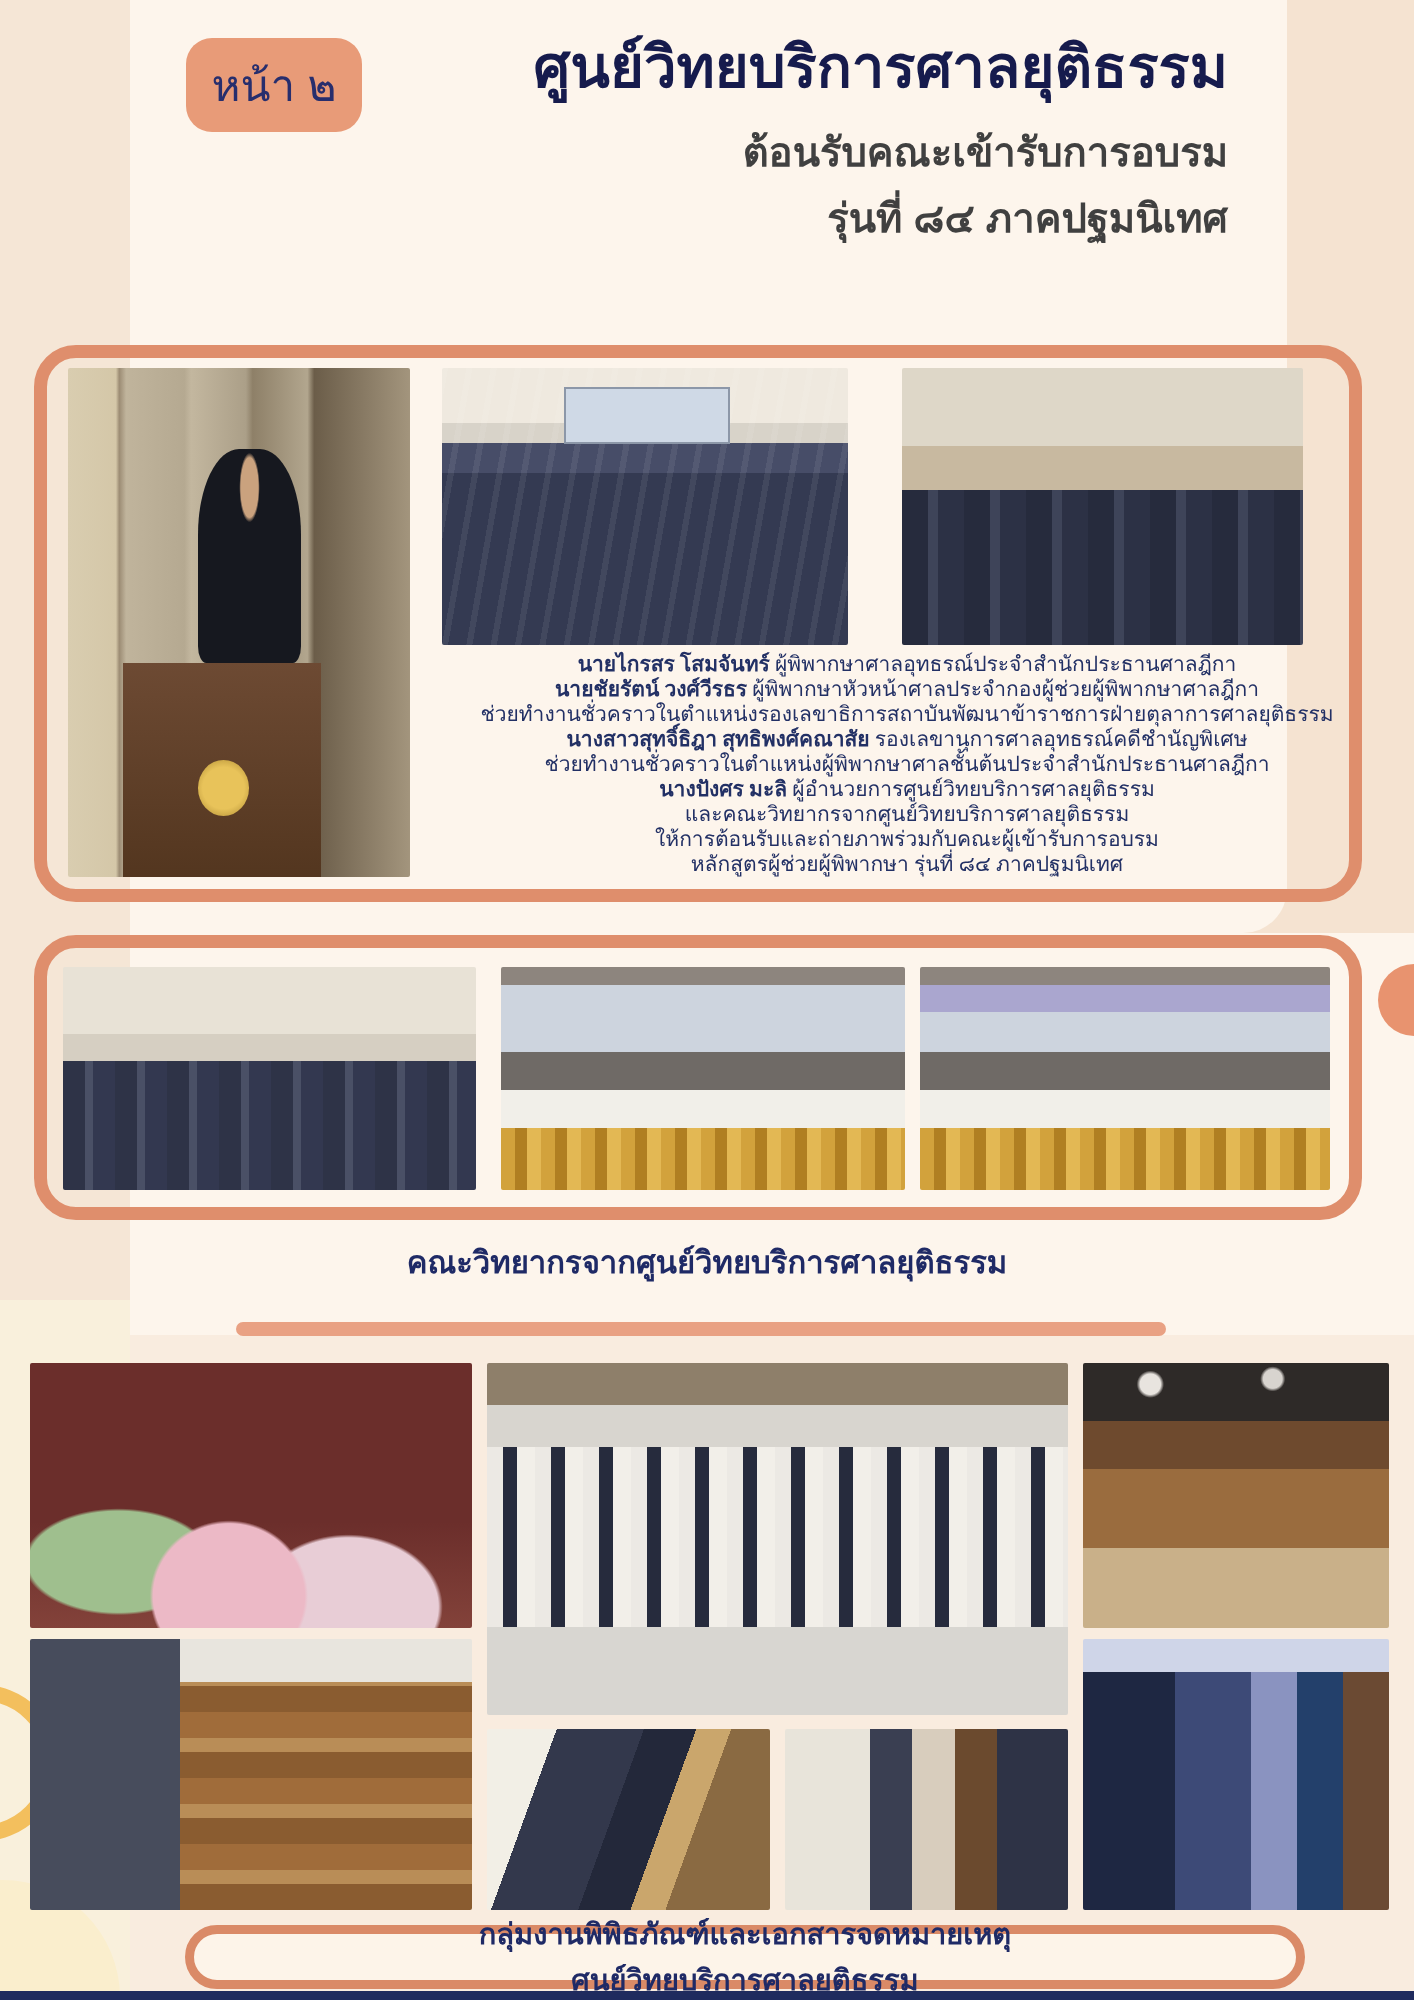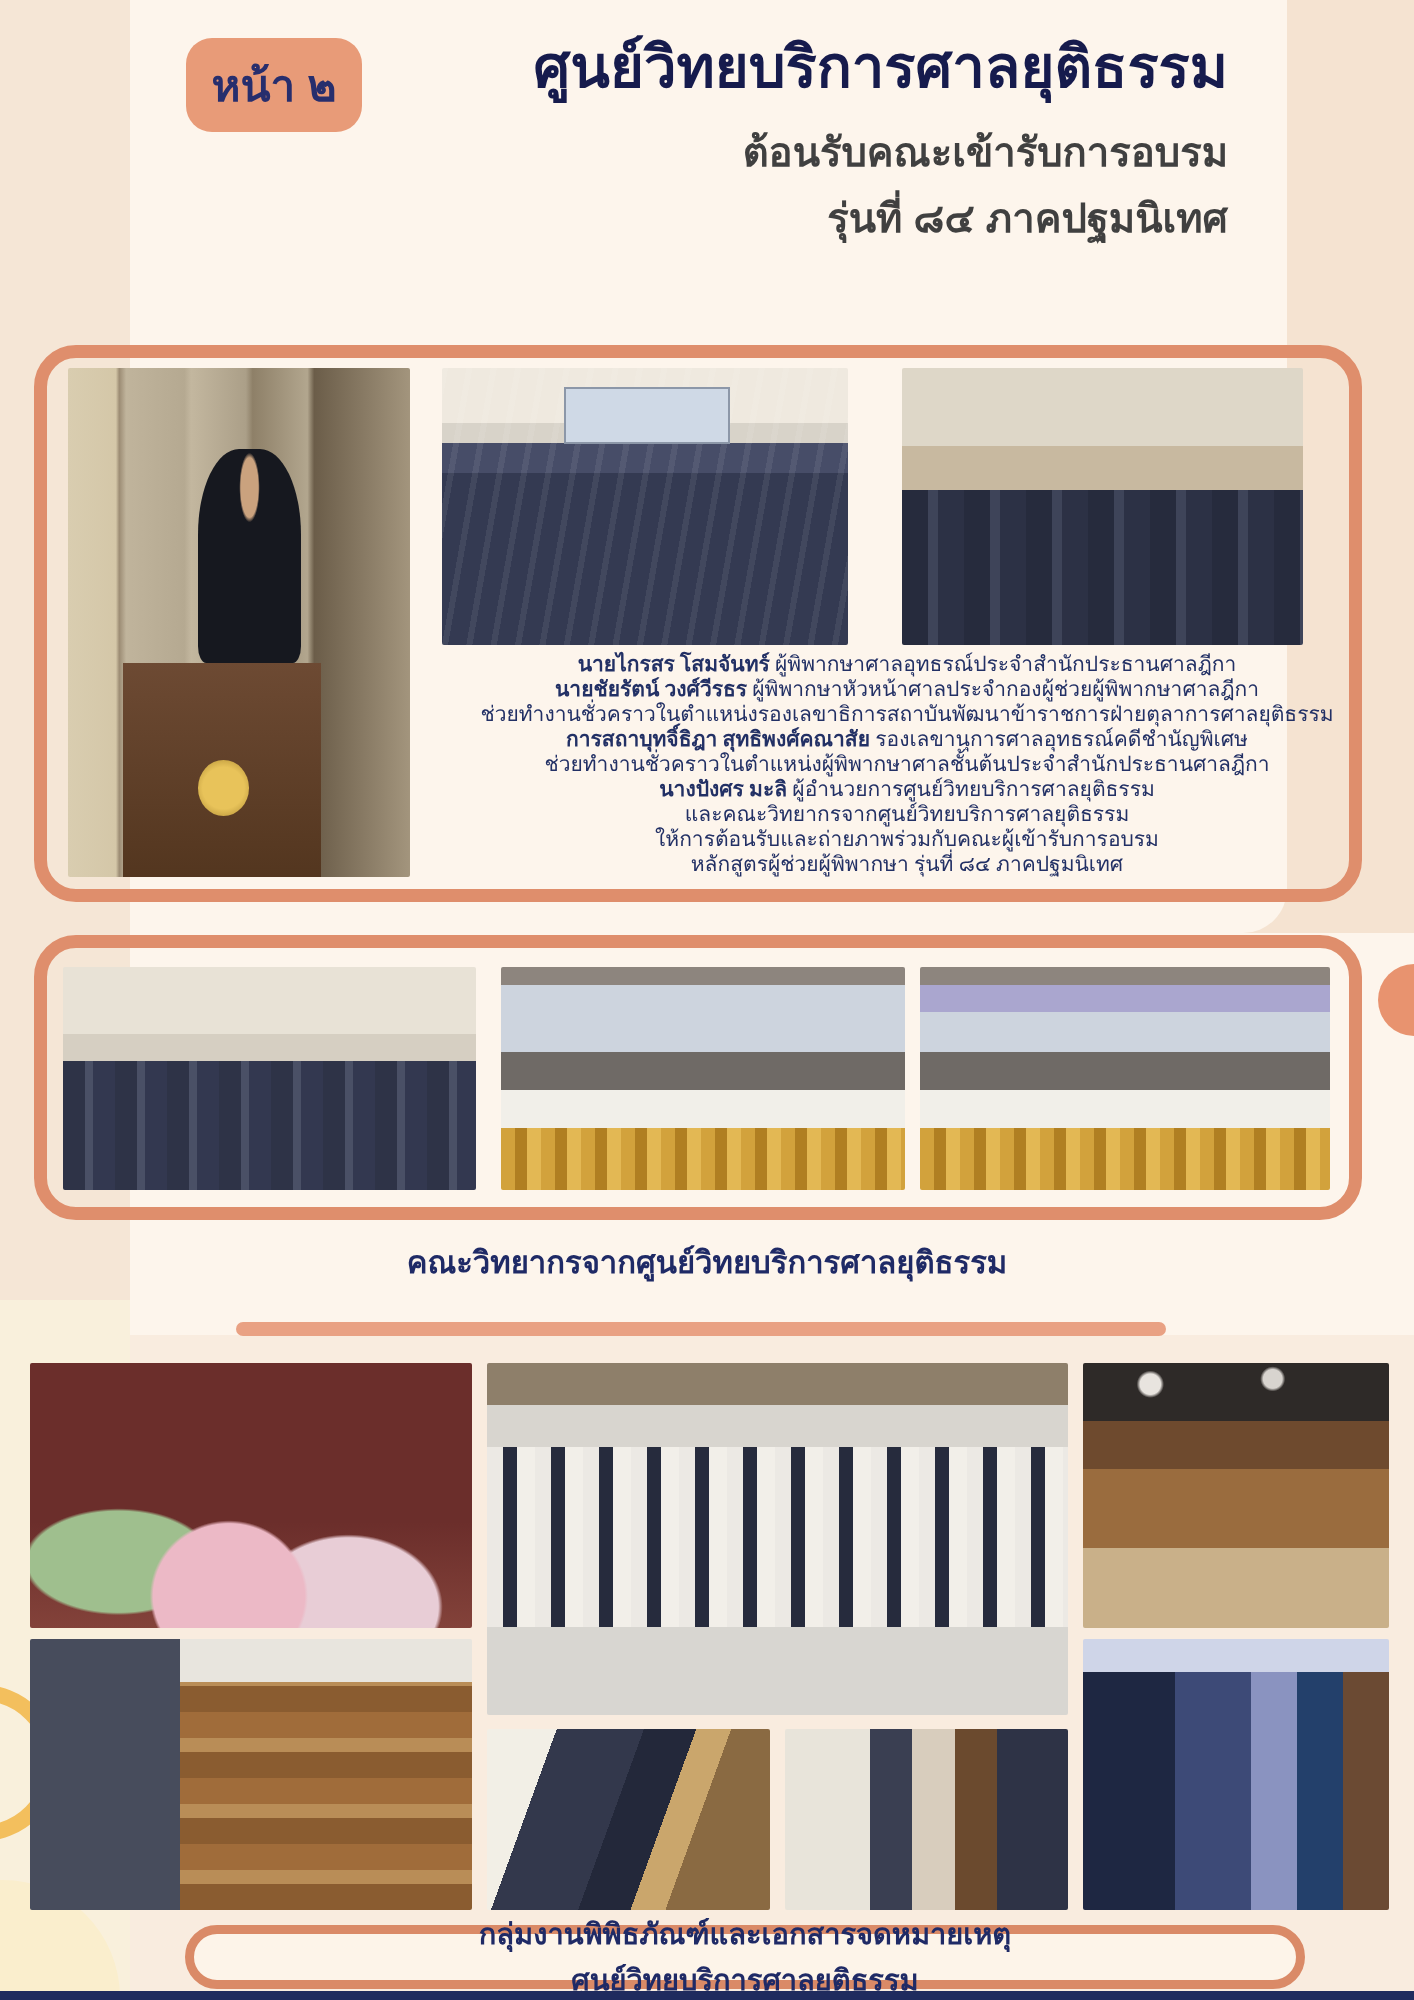--- a/index.html
+++ b/index.html
@@ -16,21 +16,21 @@
 
   
   .circle-salmon{position:absolute;left:1378px;top:964px;width:72px;height:72px;border-radius:50%;background:#e8936f;}
   .arc-gold{position:absolute;left:-96px;top:1685px;width:156px;height:156px;border-radius:50%;border:16px solid #f3bf5d;background:transparent;box-sizing:border-box;}
   .circle-paleyellow{position:absolute;left:-115px;top:1880px;width:235px;height:235px;border-radius:50%;background:#faeecd;}
   .footer-bar{position:absolute;left:0;top:1991px;width:1414px;height:9px;background:#1f2b5e;}
 
   
   .page-badge{position:absolute;left:186px;top:38px;width:176px;height:94px;border-radius:26px;background:#e89b78;
     display:flex;align-items:center;justify-content:center;
-    font-family:"Liberation Sans",sans-serif;font-weight:bold;font-size:44px;color:#272e6d;}
+    font-family:"Liberation Sans",sans-serif;font-weight:normal;font-size:44px;color:#272e6d;}
   .header-text{position:absolute;right:186px;top:28px;text-align:right;font-family:"Liberation Sans",sans-serif;}
   .main-title{font-size:58px;font-weight:bold;color:#161b4d;line-height:1.35;}
   .sub-title{font-size:40px;font-weight:bold;color:#404040;line-height:1.0;margin-top:26px;}
 
   
   .frame{position:absolute;border:13px solid #df8e6c;border-radius:42px;box-sizing:border-box;background:transparent;}
   .frame1{left:34px;top:345px;width:1328px;height:557px;}
   .frame2{left:34px;top:935px;width:1328px;height:285px;}
 
   
@@ -135,21 +135,21 @@
   </div>
   <div class="photo ph-room">
     <div class="screen"></div>
   </div>
   <div class="photo ph-officials"></div>
 
   <div class="desc-block">
     <div class="desc-line"><span class="bold">นายไกรสร โสมจันทร์</span><span> ผู้พิพากษาศาลอุทธรณ์ประจำสำนักประธานศาลฎีกา</span></div>
     <div class="desc-line"><span class="bold">นายชัยรัตน์ วงศ์วีรธร</span><span> ผู้พิพากษาหัวหน้าศาลประจำกองผู้ช่วยผู้พิพากษาศาลฎีกา</span></div>
     <div class="desc-line"><span>ช่วยทำงานชั่วคราวในตำแหน่งรองเลขาธิการสถาบันพัฒนาข้าราชการฝ่ายตุลาการศาลยุติธรรม</span></div>
-    <div class="desc-line"><span class="bold">การสถาบุทจิ์ธิฎา สุทธิพงศ์คณาสัย</span><span> รองเลขานุการศาลอุทธรณ์คดีชำนัญพิเศษ</span></div>
+    <div class="desc-line"><span class="bold">นางสาวสุทจิ์ธิฎา สุทธิพงศ์คณาสัย</span><span> รองเลขานุการศาลอุทธรณ์คดีชำนัญพิเศษ</span></div>
     <div class="desc-line"><span>ช่วยทำงานชั่วคราวในตำแหน่งผู้พิพากษาศาลชั้นต้นประจำสำนักประธานศาลฎีกา</span></div>
     <div class="desc-line"><span class="bold">นางปังศร มะลิ</span><span> ผู้อำนวยการศูนย์วิทยบริการศาลยุติธรรม</span></div>
     <div class="desc-line"><span>และคณะวิทยากรจากศูนย์วิทยบริการศาลยุติธรรม</span></div>
     <div class="desc-line"><span>ให้การต้อนรับและถ่ายภาพร่วมกับคณะผู้เข้ารับการอบรม</span></div>
     <div class="desc-line"><span>หลักสูตรผู้ช่วยผู้พิพากษา รุ่นที่ ๘๔ ภาคปฐมนิเทศ</span></div>
   </div>
 
   <div class="frame frame2"></div>
   <div class="photo ph-group2"></div>
   <div class="photo ph-panel1"></div>

